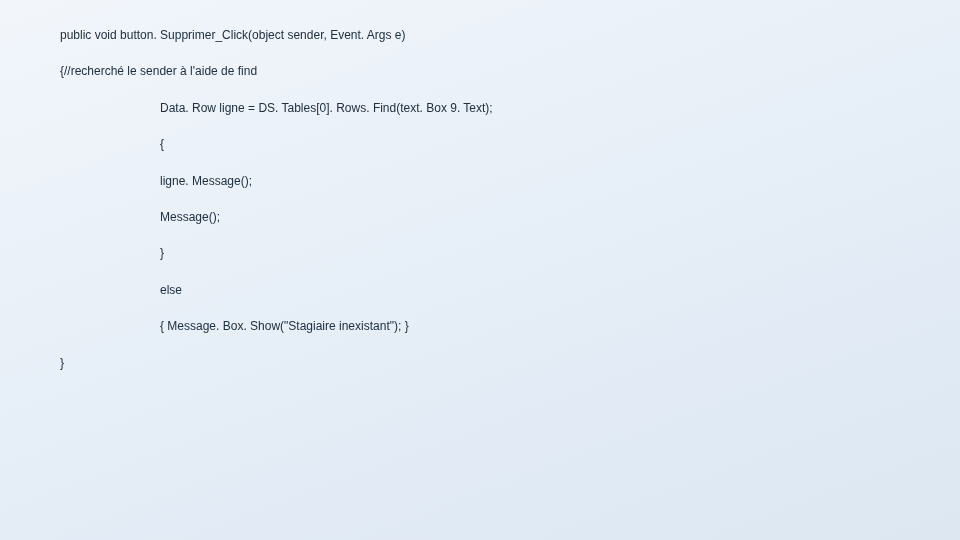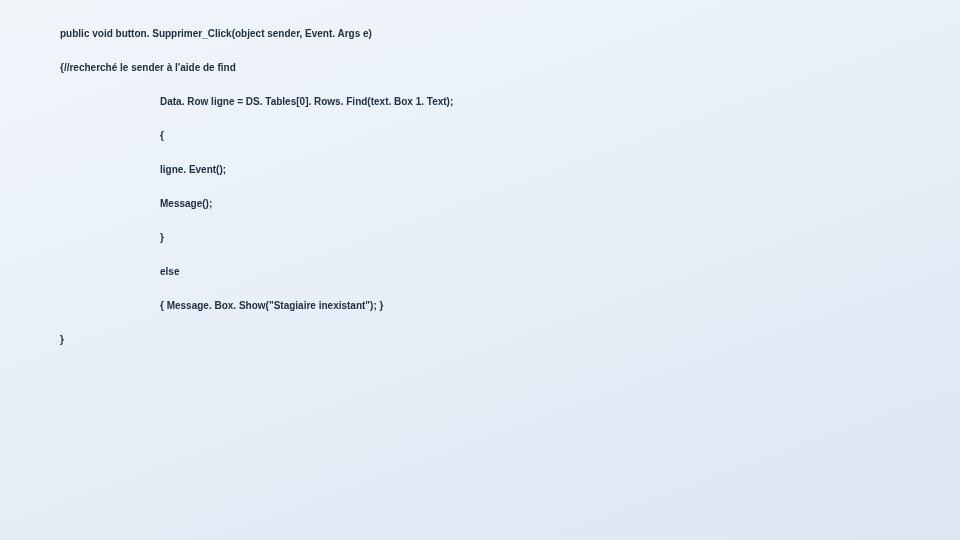--- a/index.html
+++ b/index.html
@@ -13,45 +13,45 @@
     overflow: hidden;
   }
   .slide {
     position: relative;
     width: 960px;
     height: 540px;
     box-sizing: border-box;
     padding: 28px 60px 20px 60px;
   }
   .line {
-    font-weight: bold;
+    font-weight: normal;
     color: #203040;
-    font-size: 10px;
+    font-size: 12px;
     line-height: 1.2;
     margin-bottom: 22px;
   }
   .indent {
     padding-left: 100px;
   }
 </style>
 </head>
 <body>
 
 <div class="slide">
 
   <div class="line">public void button. Supprimer_Click(object sender, Event. Args e)</div>
 
   <div class="line">{//recherché le sender à l'aide de find</div>
 
-  <div class="line indent">Data. Row ligne = DS. Tables[0]. Rows. Find(text. Box 1. Text);</div>
+  <div class="line indent">Data. Row ligne = DS. Tables[0]. Rows. Find(text. Box 9. Text);</div>
 
 
   <div class="line indent">{</div>
 
-  <div class="line indent">ligne. Event();</div>
+  <div class="line indent">ligne. Message();</div>
 
   <div class="line indent">Message();</div>
 
   <div class="line indent">}</div>
 
   <div class="line indent">else</div>
 
   <div class="line indent">{ Message. Box. Show("Stagiaire inexistant"); }</div>
 
   <div class="line">}</div>

